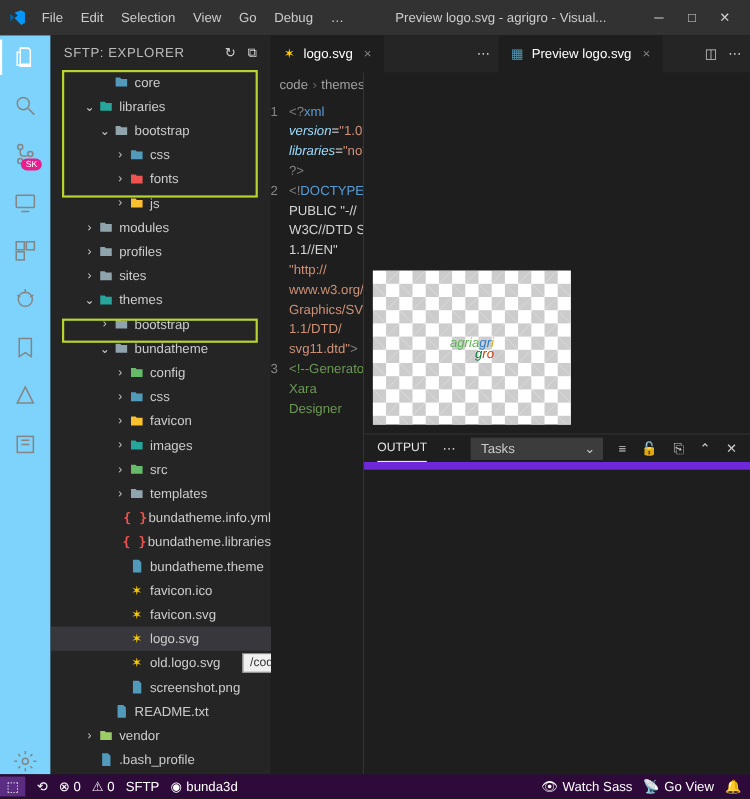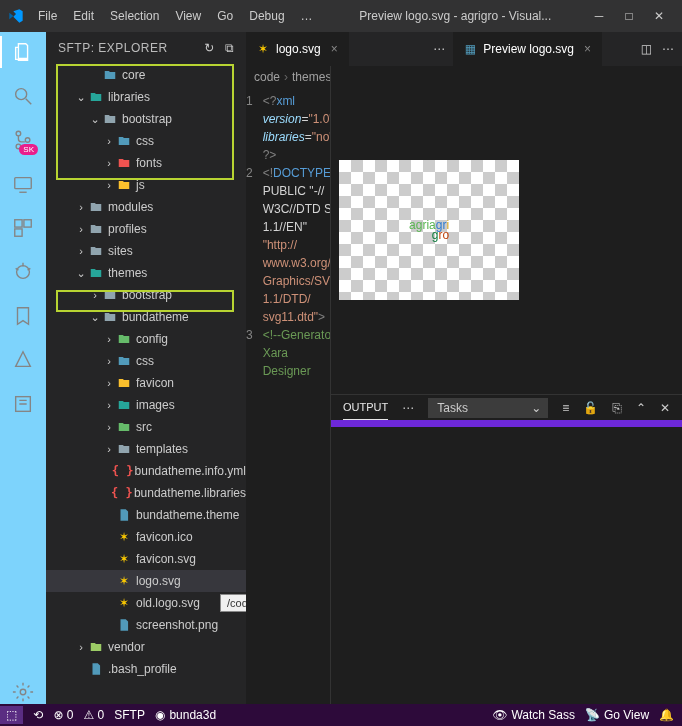--- a/index.html
+++ b/index.html
@@ -41,21 +41,21 @@
 .tab-actions { display: flex; align-items: center; padding: 0 8px; gap: 10px; color: #ccc; }
 .split { flex: 1; display: flex; overflow: hidden; }
 .code-pane { width: 220px; background: #1e1e1e; display: flex; flex-direction: column; overflow: hidden; border-right: 1px solid #333; }
 .breadcrumb { height: 22px; display: flex; align-items: center; padding: 0 8px; color: #a0a0a0; font-size: 11px; gap: 4px; white-space: nowrap; overflow: hidden; }
 .breadcrumb .sep { color: #666; }
 .code-body { flex: 1; display: flex; overflow: hidden; font-family: Consolas, monospace; font-size: 12px; }
 .gutter { width: 28px; text-align: right; color: #858585; padding: 4px 6px 0 0; line-height: 18px; }
 .code-lines { flex: 1; padding: 4px 4px 0 4px; line-height: 18px; white-space: pre; color: #d4d4d4; }
 .minimap { width: 16px; background: repeating-linear-gradient(#2a2a2a 0 2px, #1e1e1e 2px 5px); }
 .preview-pane { flex: 1; background: #1e1e1e; display: flex; flex-direction: column; }
-.preview-body { flex: 1; display: flex; justify-content: flex-start; align-items: center; padding: 8px; }
+.preview-body { flex: 1; display: flex; justify-content: flex-start; align-items: flex-end; padding: 8px; font-style: italic; }
 .checker { width: 180px; height: 140px; background-image: linear-gradient(45deg,#ccc 25%,transparent 25%),linear-gradient(-45deg,#ccc 25%,transparent 25%),linear-gradient(45deg,transparent 75%,#ccc 75%),linear-gradient(-45deg,transparent 75%,#ccc 75%); background-size: 24px 24px; background-position: 0 0,0 12px,12px -12px,-12px 0; background-color: #fff; display: flex; align-items: center; justify-content: center; }
 .logo-svg { font-family: Georgia, serif; font-size: 48px; line-height: 0.85; text-align: left; }
 .panel { height: 310px; background: #1e1e1e; border-top: 1px solid #333; display: flex; flex-direction: column; }
 .panel-tabs { height: 32px; display: flex; align-items: center; padding: 0 12px; gap: 14px; border-bottom: 7px solid #6d28d9; }
 .panel-tab { color: #888; font-size: 11px; cursor: pointer; padding: 6px 0; }
 .panel-tab.active { color: #e7e7e7; border-bottom: 1px solid #e7e7e7; }
 .panel-select { background: #3c3c3c; border: 1px solid #3c3c3c; color: #ccc; padding: 2px 20px 2px 8px; font-size: 11px; cursor: pointer; min-width: 120px; position: relative; }
 .panel-icons { margin-left: auto; display: flex; gap: 14px; color: #ccc; }
 .statusbar { height: 22px; background: #2d0a3a; color: #fff; display: flex; align-items: center; font-size: 11px; padding: 0 8px; gap: 10px; }
 .statusbar .sp { flex: 1; }
@@ -390,20 +390,29 @@
         </div>
         <div class="tree-item" style="padding-left: 56px;">
           <span class="chev"></span>
           <span class="ficon">
             <svg width="14" height="14" viewBox="0 0 24 24">
               <path fill="#519aba" d="M6 2h9l4 4v16H6V2z"></path>
             </svg>
           </span>
           <span class="label">screenshot.png</span>
         </div>
+        <div class="tree-item" style="padding-left: 42px;">
+          <span class="chev"></span>
+          <span class="ficon">
+            <svg width="14" height="14" viewBox="0 0 24 24">
+              <path fill="#519aba" d="M6 2h9l4 4v16H6V2z"></path>
+            </svg>
+          </span>
+          <span class="label">README.txt</span>
+        </div>
         <div class="tree-item" style="padding-left: 28px;">
           <span class="chev">›</span>
           <span class="ficon">
             <svg width="14" height="14" viewBox="0 0 24 24">
               <path fill="#9ccc65" d="M3 5h7l2 2h9v12H3V5z"></path>
             </svg>
           </span>
           <span class="label">vendor</span>
         </div>
         <div class="tree-item" style="padding-left: 28px;">

